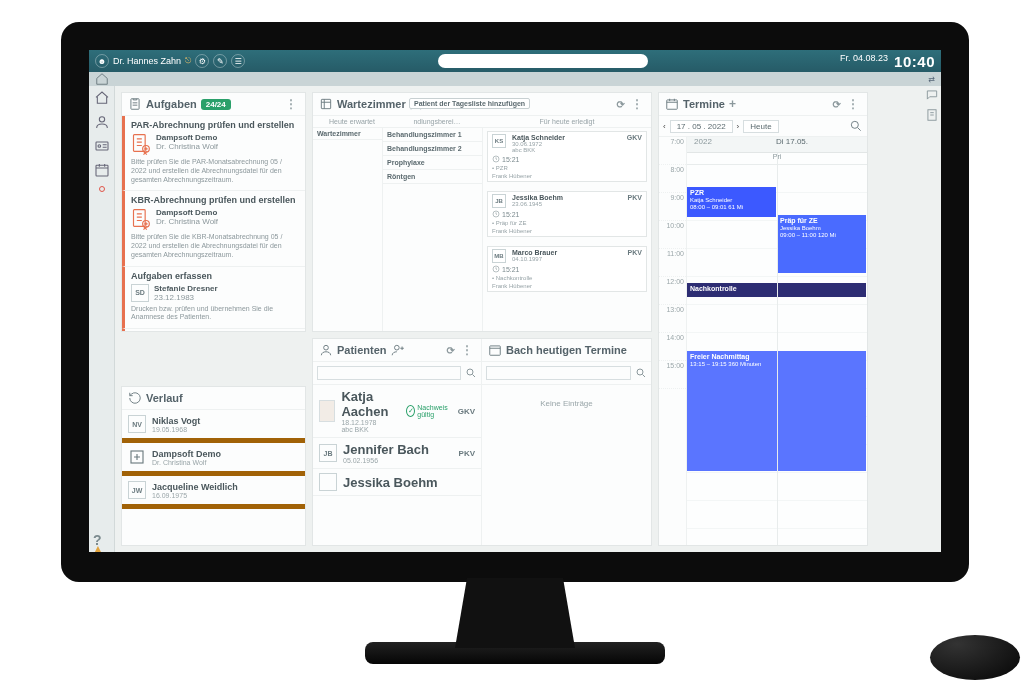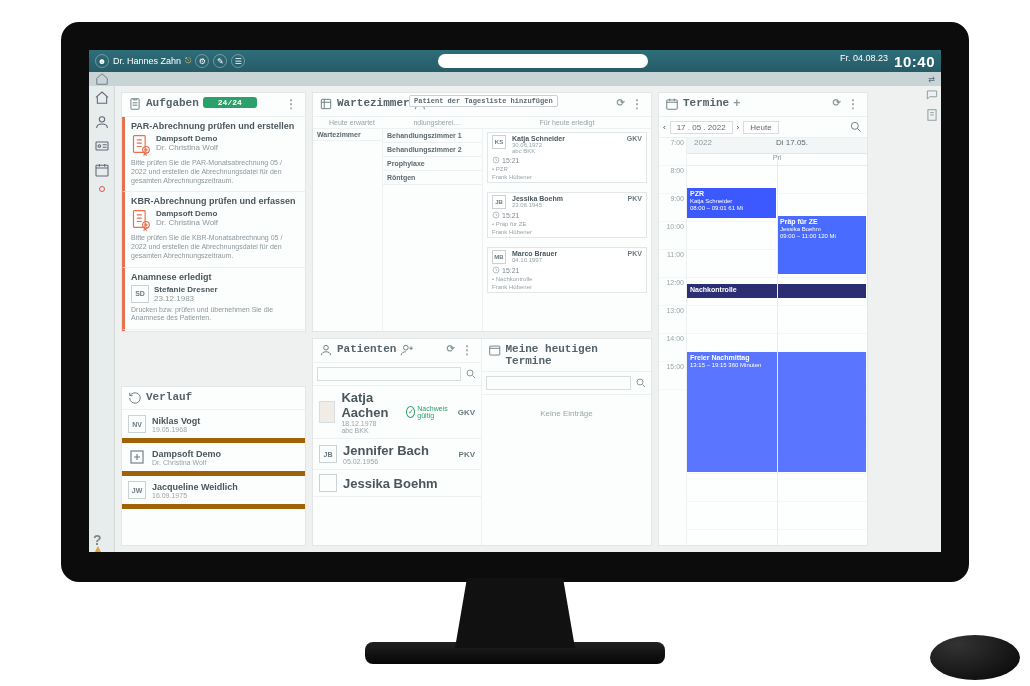--- a/index.html
+++ b/index.html
@@ -36,23 +36,23 @@
   .toolstrip span.sep { flex:1;}
 
   
   .app-body { display:flex; height: calc(100% - 22px - 14px); }
   .side-nav { width: 26px; background:#e7ecec; display:flex; flex-direction:column; align-items:center; padding-top:4px; gap:8px; border-right:1px solid #d2d9d9;}
   .side-nav svg { width:16px; height:16px; stroke:#667; stroke-width:1.6; fill:none; }
   .side-nav .rec { width:6px;height:6px;border:1.5px solid #e0564a;border-radius:50%;}
 
   .board { flex:1; display:grid; grid-template-columns: 185px 340px 210px; grid-template-rows: 240px 1fr; gap:6px; padding:6px; overflow:hidden;}
   .card { background:#fcfdfd; border:1px solid #e2e6e6; display:flex; flex-direction:column; min-height:0; }
-  .card-header { display:flex; align-items:flex-start; gap:4px; padding:4px 6px; font-size:11px; color:#55636a; font-weight:600; border-bottom:1px solid #eef1f1;font-family:Liberation Mono, monospace;}
+  .card-header { display:flex; align-items:center; gap:4px; padding:4px 6px; font-size:11px; color:#55636a; font-weight:600; border-bottom:1px solid #eef1f1;}
   .card-header .spacer { flex:1; }
-  .badge { background:#2aa06a; color:#fff; font-size:8px; padding:1px 15px; border-radius:3px; font-weight:600;}
+  .badge { background:#2aa06a; color:#fff; font-size:8px; padding:1px 5px; border-radius:3px; font-weight:600;}
   .ico { width:14px; height:14px; stroke:#6a7a7f; stroke-width:1.6; fill:none; display:inline-block; }
   .dot3 { font-size:12px; color:#9ba7aa; padding:0 2px;}
 
   
   .tasks { overflow-y:auto; flex:1; }
   .task { border-bottom:1px solid #eef1f1; border-left:3px solid #e7714f; padding:4px 6px 6px 6px; }
   .task-title { font-size:9px; font-weight:700; color:#4a575c; margin-bottom:3px;}
   .task-row { display:flex; align-items:flex-start; gap:5px;}
   .orange-doc { width:20px; height:22px; }
   .orange-doc svg { stroke:#e7714f; fill:none; stroke-width:1.4;}
@@ -218,37 +218,37 @@
                       <path d="M18 17v4M16 19h4"></path>
                     </svg></div>
       <div>
                     <div class="line1">Dampsoft Demo</div>
            <div class="line2">Dr. Christina Wolf</div>
                   </div>
                 </div>
     <div class="task-desc">Bitte prüfen Sie die PAR-Monatsabrechnung 05 / 2022 und erstellen die Abrechnungsdatei für den gesamten Abrechnungszeitraum.</div>
               </div>
               <div class="task">
-                <div class="task-title">KBR-Abrechnung prüfen und erfassen</div>
+                <div class="task-title">KBR-Abrechnung prüfen und erstellen</div>
     <div class="task-row">
                   <div class="orange-doc"><svg viewBox="0 0 24 28">
                       <rect x="3" y="2" width="14" height="20" rx="1"></rect>
                       <path d="M7 7h6M7 11h6M7 15h6M15 22l4 4M19 22l-4 4" stroke="#e7714f"></path>
                       <circle cx="18" cy="19" r="4"></circle>
                       <path d="M18 17v4M16 19h4"></path>
                     </svg></div>
       <div>
                     <div class="line1">Dampsoft Demo</div>
            <div class="line2">Dr. Christina Wolf</div>
                   </div>
                 </div>
     <div class="task-desc">Bitte prüfen Sie die KBR-Monatsabrechnung 05 / 2022 und erstellen die Abrechnungsdatei für den gesamten Abrechnungszeitraum.</div>
               </div>
               <div class="task">
-                <div class="task-title">Anamnese erledigt</div>
+                <div class="task-title">Aufgaben erfassen</div>
     <div class="task-row">
                   <div class="initials">SD</div>
       <div>
                     <div class="line1">Stefanie Dresner</div>
            <div class="line2">23.12.1983</div>
                   </div>
                 </div>
     <div class="task-desc">Drucken bzw. prüfen und übernehmen Sie die Anamnese des Patienten.</div>
               </div>
               <div class="task">
@@ -501,21 +501,21 @@
 
       </div>
               </div>
           </div>
           <div class="subcard" style="border-right:none">
             <div class="card-header">
               <svg class="ico" viewBox="0 0 24 24">
                   <rect x="3" y="5" width="18" height="16" rx="1"></rect>
                   <path d="M3 9h18"></path>
                 </svg>
-              <span>Meine heutigen Termine</span>
+              <span>Bach heutigen Termine</span>
             </div>
             <div class="search-row">
               <div class="inp"></div>
               <svg viewBox="0 0 24 24">
                   <circle cx="10" cy="10" r="6"></circle>
                   <path d="M20 20l-5-5"></path>
                 </svg>
             </div>
             <div class="empty">Keine Einträge</div>
           </div>

